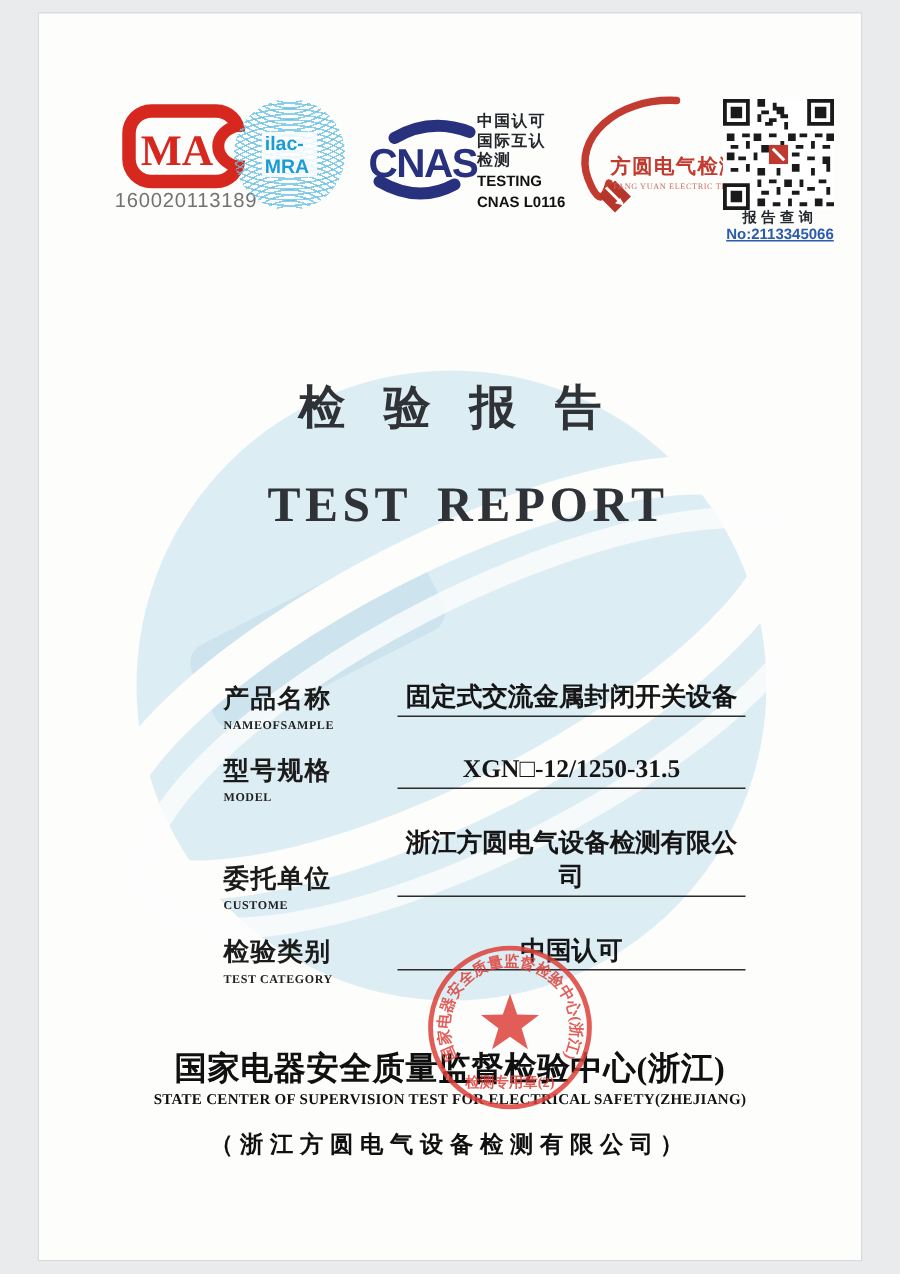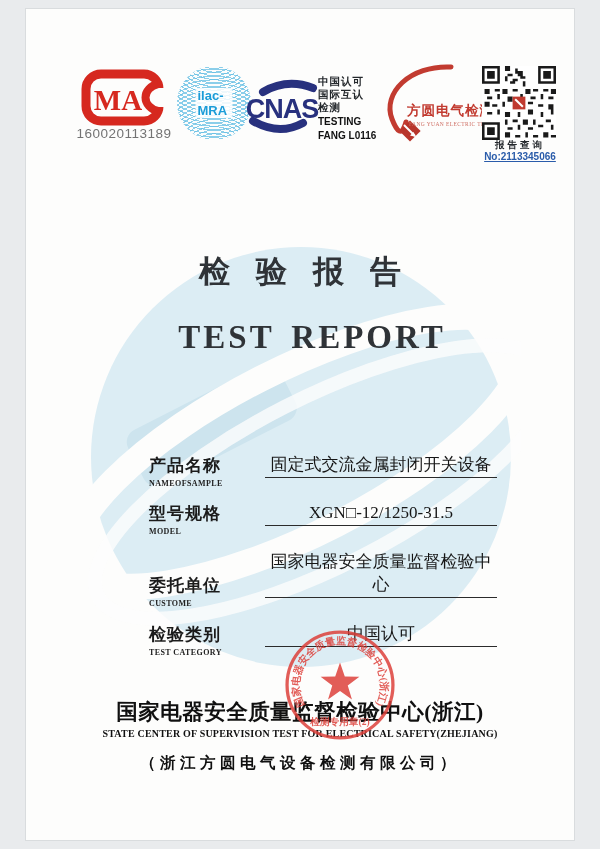--- a/index.html
+++ b/index.html
@@ -15,21 +15,21 @@
     overflow:hidden;
   }
   .wm{position:absolute;left:55px;top:228px;z-index:0;pointer-events:none;}
   .content{position:absolute;inset:0;z-index:1;}
 
   
   .cma-logo{position:absolute;left:55px;top:60px;}
   .cma-number{position:absolute;left:43px;top:117px;width:110px;text-align:center;
     font-family:"Liberation Sans",sans-serif;font-weight:normal;font-size:13.5px;
     color:#737373;letter-spacing:.5px;}
-  .ilac{position:absolute;left:151px;top:57px;width:74px;height:74px;border-radius:50%;
+  .ilac{position:absolute;left:130px;top:57px;width:74px;height:74px;border-radius:50%;
     background:
       repeating-radial-gradient(circle at 50% -30%, rgba(255,255,255,0) 0 2.6px, rgba(100,190,228,.75) 2.6px 3.6px),
       repeating-radial-gradient(circle at 50% 130%, rgba(255,255,255,0) 0 2.6px, rgba(100,190,228,.75) 2.6px 3.6px);
     text-decoration: underline;
   }
   .ilac-label{position:absolute;left:50%;top:50%;transform:translate(-50%,-50%);
     background:rgba(255,255,255,.85);padding:0 2px;
     font-family:"Liberation Sans",sans-serif;font-weight:bold;font-size:13px;color:#1b9cd8;}
   .cnas-logo{position:absolute;left:219px;top:68px;}
   .accr{position:absolute;left:292px;top:66px;width:70px;line-height:13px;}
@@ -48,21 +48,21 @@
   .title-zh span{letter-spacing:26px;margin-right:-26px;}
   .title-en{position:absolute;left:0;top:310px;width:100%;text-align:center;
     font-size:33px;font-weight:bold;color:#2f3337;letter-spacing:3px;word-spacing:6px;margin-left:12px;}
 
   
   .fields{position:absolute;left:123px;top:444px;width:348px;}
   .frow{margin-bottom:14px;}
   .frow-line{display:flex;align-items:flex-end;gap:40px;}
   .flabel{font-size:17px;font-weight:bold;color:#1b1b1b;letter-spacing:1px;width:76px;flex:none;padding-bottom:1px;}
   .fvalue{flex:1;border-bottom:1.5px solid #2b2b2b;text-align:center;
-    font-size:17px;font-weight:normal;color:#161616;padding-bottom:1px;min-height:21px;}
+    font-size:17px;font-weight:bold;color:#161616;padding-bottom:1px;min-height:21px;}
   .fsub{font-size:8px;font-weight:bold;color:#222;letter-spacing:.4px;margin-top:1px;}
 
   
   .footer-zh{position:absolute;left:0;top:688px;width:100%;text-align:center;
     font-size:21.5px;font-weight:bold;color:#101010;letter-spacing:.5px;}
   .footer-en{position:absolute;left:0;top:719px;width:100%;text-align:center;
     font-size:10px;font-weight:bold;color:#101010;letter-spacing:.2px;}
   .company{position:absolute;left:0;top:744px;width:100%;text-align:center;
     font-size:15.5px;font-weight:bold;color:#101010;letter-spacing:4.5px;}
 
@@ -100,21 +100,21 @@
       <path d="M18 15 Q42 1 68 11" stroke="#28317e" stroke-width="8" fill="none" stroke-linecap="round"></path>
       <path d="M8 44 Q34 59 58 46" stroke="#28317e" stroke-width="8" fill="none" stroke-linecap="round"></path>
       <text x="37" y="41" text-anchor="middle" font-size="27" font-weight="bold" fill="#28317e" font-family="Liberation Sans,sans-serif" letter-spacing="-1">CNAS</text>
     </svg>
 
     <div class="accr">
       <div class="zh">中国认可</div>
       <div class="zh">国际互认</div>
       <div class="zh">检测</div>
       <div class="en">TESTING</div>
-      <div class="en">FANG L0116</div>
+      <div class="en">CNAS L0116</div>
     </div>
 
     <svg class="fy-logo" width="120" height="108" viewBox="0 0 120 108">
       <path d="M85 8 C44 6 16 34 26 60 C31 73 36 78 40 63" fill="none" stroke="#c23b30" stroke-width="5" stroke-linecap="round"></path>
       <g transform="rotate(45 44 72)">
         <rect x="36.5" y="64.5" width="15" height="15" fill="#b8352b"></rect>
       </g>
       <path d="M38 66 L49 77" stroke="#ffffff" stroke-width="2"></path>
       <polygon points="50,78 44,76.5 47.5,73" fill="#ffffff"></polygon>
       <text x="41" y="56" font-size="13.5" font-weight="bold" fill="#c23b30" letter-spacing="1" font-family="Liberation Serif,serif">方圆电气检测</text>
@@ -152,21 +152,21 @@
         <div class="frow-line">
           <div class="flabel">型号规格</div>
           <div class="fvalue">XGN□-12/1250-31.5</div>
         </div>
         <div class="fsub">MODEL</div>
       </div>
 
       <div class="frow">
         <div class="frow-line">
           <div class="flabel">委托单位</div>
-          <div class="fvalue">国家电器安全质量监督检验中心</div>
+          <div class="fvalue">浙江方圆电气设备检测有限公司</div>
         </div>
         <div class="fsub">CUSTOME</div>
       </div>
 
       <div class="frow">
         <div class="frow-line">
           <div class="flabel">检验类别</div>
           <div class="fvalue">中国认可</div>
         </div>
         <div class="fsub">TEST CATEGORY</div>

